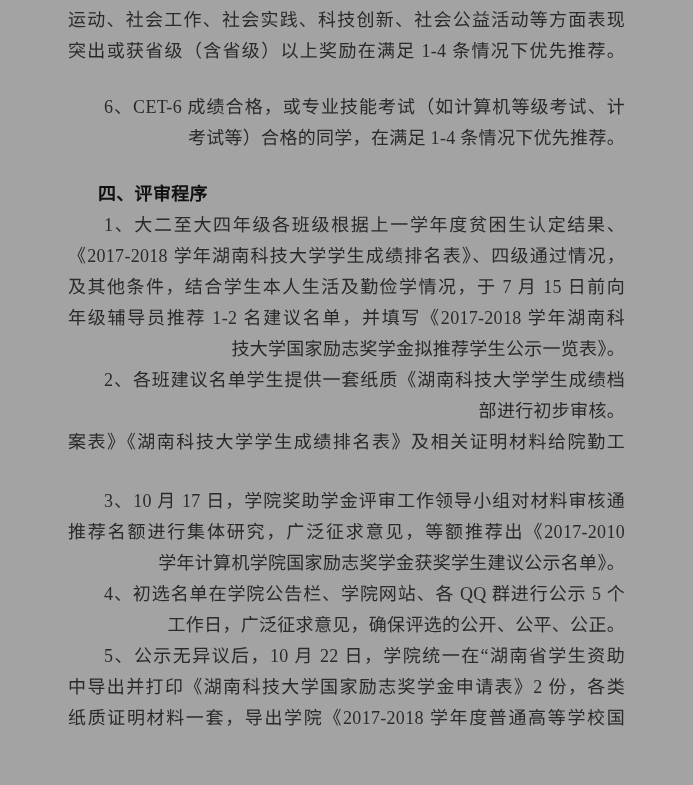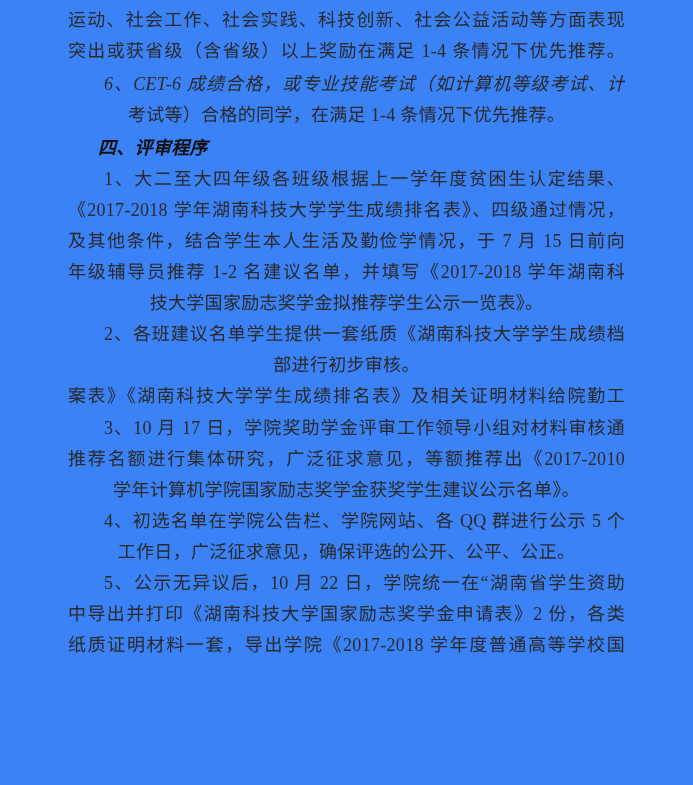--- a/index.html
+++ b/index.html
@@ -5,53 +5,53 @@
   html, body {
     margin: 0;
     padding: 0;
     background: #ffffff;
   }
   .page {
     position: relative;
     width: 693px;
     height: 785px;
     box-sizing: border-box;
-    background: #3b82f6;
+    background: #a3a3a3;
     padding: 5px 68px 0 68px;
     overflow: hidden;
     font-family: "Liberation Serif", "DejaVu Serif", serif;
     color: #2a2a2a;
   }
   .ln {
     font-size: 18px;
     line-height: 31px;
     height: 31px;
     overflow: hidden;
     letter-spacing: 0.3px;
-    text-align: center;
+    text-align: right;
     white-space: normal;
   }
   
   .j {
     text-align: justify;
     text-align-last: justify;
   }
   
   .ind { padding-left: 36px; }
   
   .heading {
     font-weight: bold;
     color: #111111;
     padding-left: 30px;
     text-align: center;
     text-align-last: left;
   }
   
-  .sp9  { margin-top: 2px; font-style: italic; }
-  .sp15 { margin-top: 1px; }
+  .sp9  { margin-top: 25px; }
+  .sp15 { margin-top: 28px; }
 </style>
 </head>
 <body>
 
 <div class="page">
 
   <div class="ln j">运动、社会工作、社会实践、科技创新、社会公益活动等方面表现</div>
   <div class="ln j">突出或获省级（含省级）以上奖励在满足 1-4 条情况下优先推荐。</div>
 
   <div class="ln j ind sp9">6、CET-6 成绩合格，或专业技能考试（如计算机等级考试、计</div>

